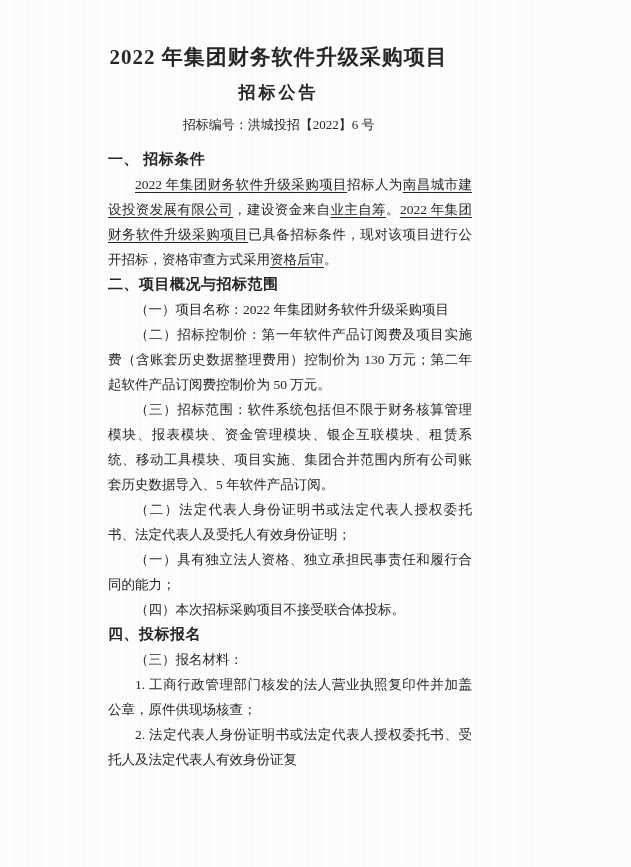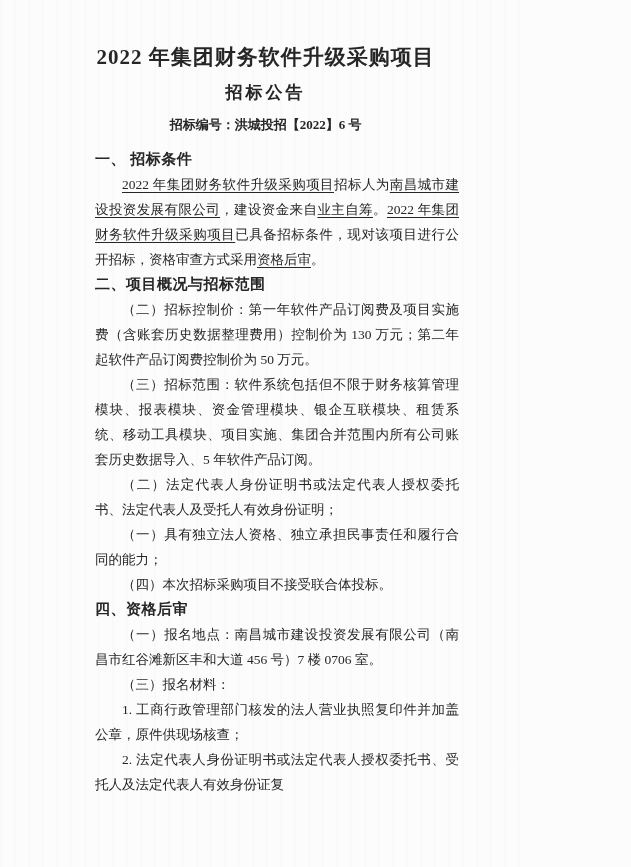--- a/index.html
+++ b/index.html
@@ -18,20 +18,21 @@
   
   .page {
     width: 531px;
     height: 867px;
     position: relative;
     background:
       repeating-linear-gradient(90deg,
         rgba(0,0,0,0.012) 0px, rgba(0,0,0,0.012) 2px,
         rgba(255,255,255,0) 2px, rgba(255,255,255,0) 14px),
       #fcfcfc;
+    margin-left: 13px;
   }
   .doc-header {
     padding-top: 42px;
     text-align: center;
   }
   .doc-title {
     margin: 0;
     font-size: 21px;
     font-weight: bold;
     line-height: 30px;
@@ -40,21 +41,21 @@
   .doc-subtitle {
     margin: 6px 0 0 0;
     font-size: 17px;
     font-weight: bold;
     line-height: 30px;
     letter-spacing: 3px;
   }
   .doc-meta {
     margin-top: 7px;
     font-size: 13px;
-    font-weight: 700;
+    font-weight: 400;
     line-height: 20px;
   }
   .doc-body {
     padding: 12px 72px 0 95px;
     font-size: 13.5px;
     line-height: 25px;
     text-align: justify;
   }
   .sec-heading {
     font-size: 15px;
@@ -76,24 +77,24 @@
 <div class="page">
   <div class="doc-header">
     <h1 class="doc-title">2022 年集团财务软件升级采购项目</h1>
     <h2 class="doc-subtitle">招标公告</h2>
     <div class="doc-meta">招标编号：洪城投招【2022】6 号</div>
   </div>
   <div class="doc-body">
       <div class="sec-heading">一、 招标条件</div>
       <div class="para"><span class="u">2022 年集团财务软件升级采购项目</span><span>招标人为</span><span class="u">南昌城市建设投资发展有限公司</span><span>，建设资金来自</span><span class="u">业主自筹</span><span>。</span><span class="u">2022 年集团财务软件升级采购项目</span><span>已具备招标条件，现对该项目进行公开招标，资格审查方式采用</span><span class="u">资格后审</span><span>。</span></div>
       <div class="sec-heading">二、项目概况与招标范围</div>
+      <div class="para"><span>（一）项目名称：2022 年集团财务软件升级采购项目</span></div>
       <div class="para"><span>（二）招标控制价：第一年软件产品订阅费及项目实施费（含账套历史数据整理费用）控制价为 130 万元；第二年起软件产品订阅费控制价为 50 万元。</span></div>
       <div class="para"><span>（三）招标范围：软件系统包括但不限于财务核算管理模块、报表模块、资金管理模块、银企互联模块、租赁系统、移动工具模块、项目实施、集团合并范围内所有公司账套历史数据导入、5 年软件产品订阅。</span></div>
       <div class="para"><span>（二）法定代表人身份证明书或法定代表人授权委托书、法定代表人及受托人有效身份证明；</span></div>
       <div class="para"><span>（一）具有独立法人资格、独立承担民事责任和履行合同的能力；</span></div>
       <div class="para"><span>（四）本次招标采购项目不接受联合体投标。</span></div>
-      <div class="sec-heading">四、资格后审</div>
-      <div class="para"><span>（一）报名地点：南昌城市建设投资发展有限公司（南昌市红谷滩新区丰和大道 456 号）7 楼 0706 室。</span></div>
+      <div class="sec-heading">四、投标报名</div>
       <div class="para"><span>（三）报名材料：</span></div>
       <div class="para"><span>1. 工商行政管理部门核发的法人营业执照复印件并加盖公章，原件供现场核查；</span></div>
       <div class="para"><span>2. 法定代表人身份证明书或法定代表人授权委托书、受托人及法定代表人有效身份证复</span></div>
     </div>
 </div>
 
 </body></html>

